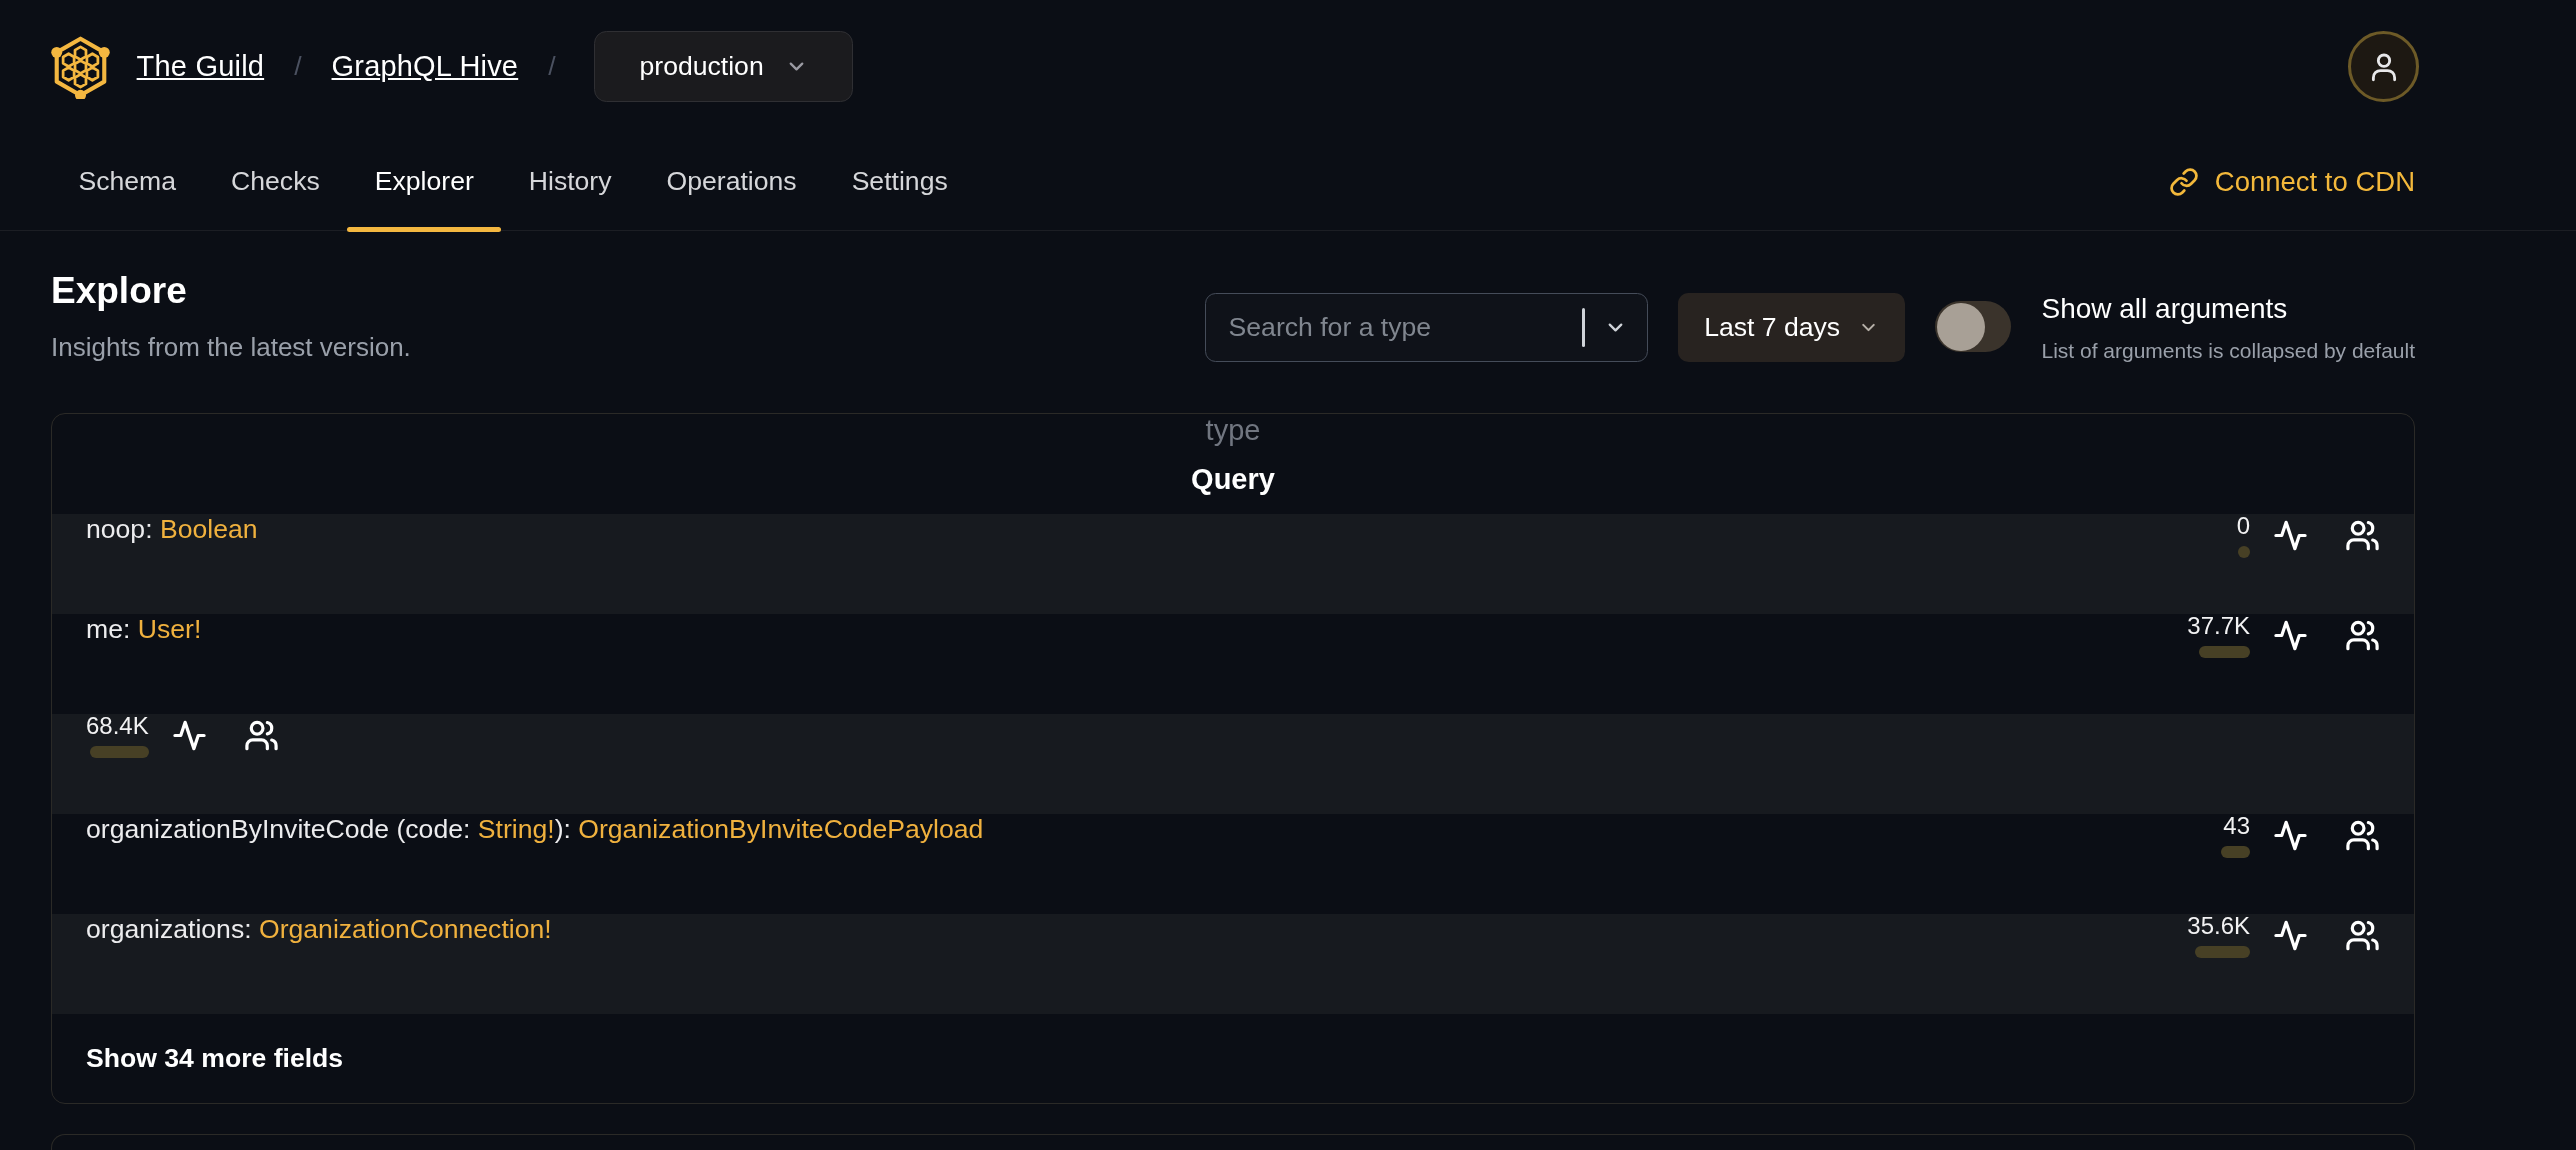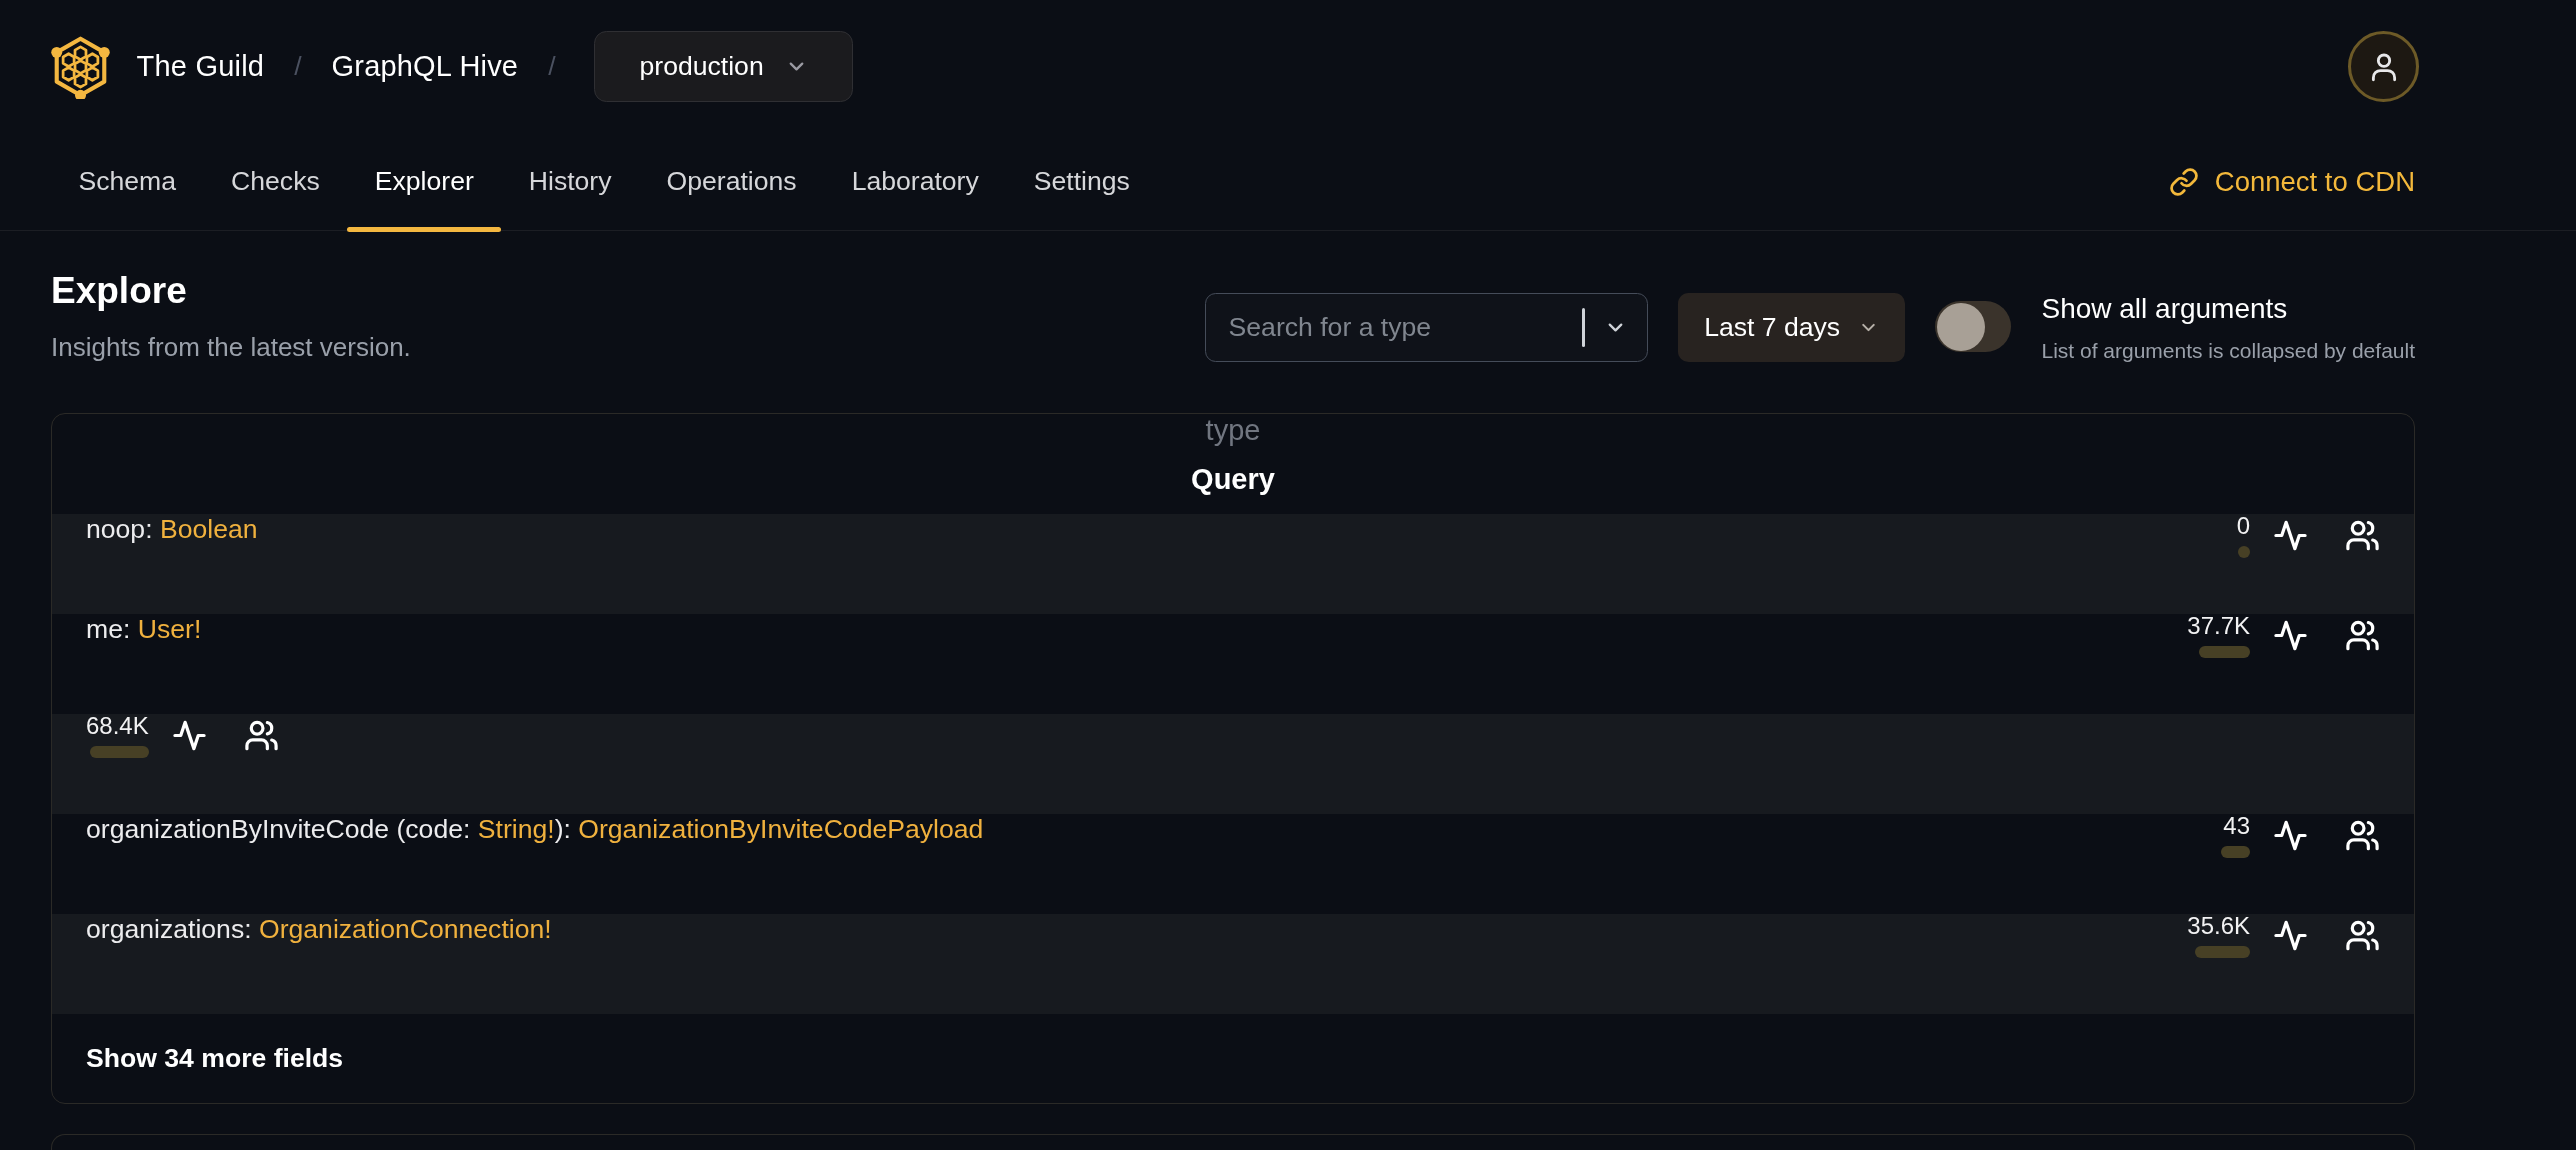--- a/index.html
+++ b/index.html
@@ -10,21 +10,21 @@
     color:#ececee;
     -webkit-font-smoothing:antialiased;
   }
   
   .topbar {
     height:133px; display:flex; align-items:center;
     padding:0 157px 0 51px;
   }
   .logo { width:59px; height:64px; flex:0 0 auto; }
   .crumbs { display:flex; align-items:center; margin-left:26.6px; gap:30px; font-size:29px; }
-  .crumb { color:#fff; letter-spacing:0.2px; }
+  .crumb { color:#fff; letter-spacing:0.2px;text-decoration:underline; }
   .crumb-sep { color:#4b5160; font-size:26.6px; }
   .target-btn {
     margin-left:8.9px; display:flex; align-items:center; gap:21px;
     background:#1b1b1e; border:1.8px solid #2f2f33; border-radius:12.4px;
     height:71px; padding:0 44px; font-size:26.6px; color:#fff; cursor:pointer;
   }
   .chev { width:23px; height:23px; stroke:#9b9ba3; stroke-width:2.4; fill:none;
           stroke-linecap:round; stroke-linejoin:round; }
   .spacer { flex:1; }
   .avatar {
@@ -155,21 +155,20 @@
       </svg>
     </div>
   </div>
   <nav>
     <div class="tabs">
         <div class="tab">Schema</div>
         <div class="tab">Checks</div>
         <div class="tab active">Explorer</div>
         <div class="tab">History</div>
         <div class="tab">Operations</div>
-        <div class="tab">Laboratory</div>
         <div class="tab">Settings</div>
       </div>
     <div class="spacer"></div>
     <div class="cdn-link">
       <svg viewBox="0 0 24 24">
         <path d="M10 13a5 5 0 0 0 7.54.54l3-3a5 5 0 0 0-7.07-7.07l-1.72 1.71"></path>
         <path d="M14 11a5 5 0 0 0-7.54-.54l-3 3a5 5 0 0 0 7.07 7.07l1.71-1.71"></path>
       </svg>
       <span>Connect to CDN</span>
     </div>

